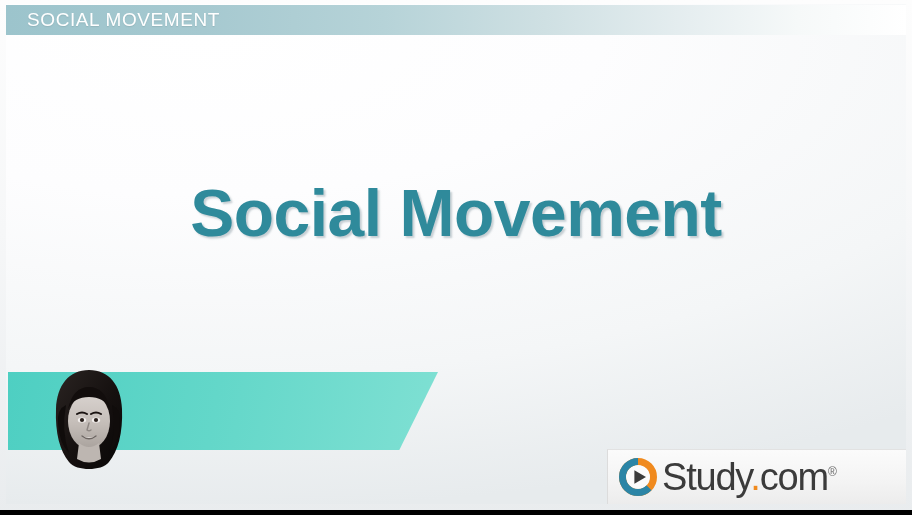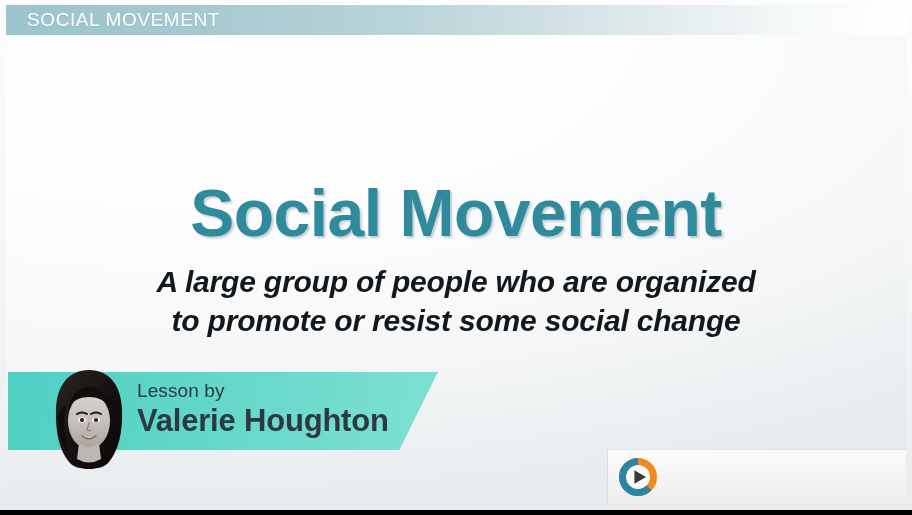--- a/index.html
+++ b/index.html
@@ -196,24 +196,20 @@
   <div class="video-frame"></div>
 
   <div class="slide-canvas">
 
     <div class="header-bar">
       <div class="header-title">SOCIAL MOVEMENT</div>
     </div>
 
     <div class="headline-block">
       <h1 class="lesson-title">Social Movement</h1>
-      <p class="lesson-definition">
-        <span>A large group of people who are organized</span>
-        <span>to promote or resist some social change</span>
-      </p>
     </div>
 
     <div class="author-banner"></div>
 
     <div class="presenter-avatar">
       <svg viewBox="0 0 78 100" width="78" height="100" aria-hidden="true">
         <defs>
           <clipPath id="hairClip">
             <path d="M39 2 C20 2 8 17 8 40 C8 62 12 80 20 92 C24 97 31 99 39 99
                      C47 99 54 97 58 92 C66 80 70 62 70 40 C70 17 58 2 39 2 Z"></path>
@@ -250,37 +246,34 @@
         <circle cx="32" cy="51" r="2.1" fill="#2a211d"></circle>
         <circle cx="46" cy="51" r="2.1" fill="#2a211d"></circle>
 
         <path d="M39 54 l-2 7 q2 1.6 4 0" stroke="#8f8884" stroke-width="1.4" fill="none" stroke-linecap="round"></path>
 
         <path d="M32 67 q7 5 14 0 q-7 2.5 -14 0 Z" fill="#efe9e6"></path>
         <path d="M32 67 q7 5.5 14 0" stroke="#6d6663" stroke-width="1.3" fill="none" stroke-linecap="round"></path>
       </svg>
     </div>
 
-    <div class="author-text">
-      <span class="author-prefix">Lesson by</span>
-      <span class="author-name">Valerie Houghton</span>
-    </div>
 
     <div class="logo-plate">
       <span class="logo-mark">
         <svg viewBox="0 0 40 40" width="40" height="40" aria-hidden="true">
 
           <circle cx="20" cy="20" r="15.5" fill="none" stroke="#f08a1e" stroke-width="7"></circle>
 
           <path d="M20 4.5 A15.5 15.5 0 0 0 20 35.5" fill="none" stroke="#2b85a6" stroke-width="7" stroke-linecap="butt"></path>
           <path d="M20 35.5 A15.5 15.5 0 0 0 31 30.8" fill="none" stroke="#2b85a6" stroke-width="7" stroke-linecap="butt"></path>
 
           <circle cx="20" cy="20" r="11.6" fill="#fbfbfb"></circle>
 
           <path d="M16.4 13.3 L28 20 L16.4 26.7 Z" fill="#3b3b3b"></path>
         </svg>
       </span>
+      <span class="logo-wordmark"><span>Study</span><span class="logo-dot">.</span><span>com</span><span class="logo-tm">®</span></span>
     </div>
 
   </div>
 
   <div class="bottom-strip"></div>
 </div>
 
 </body></html>

